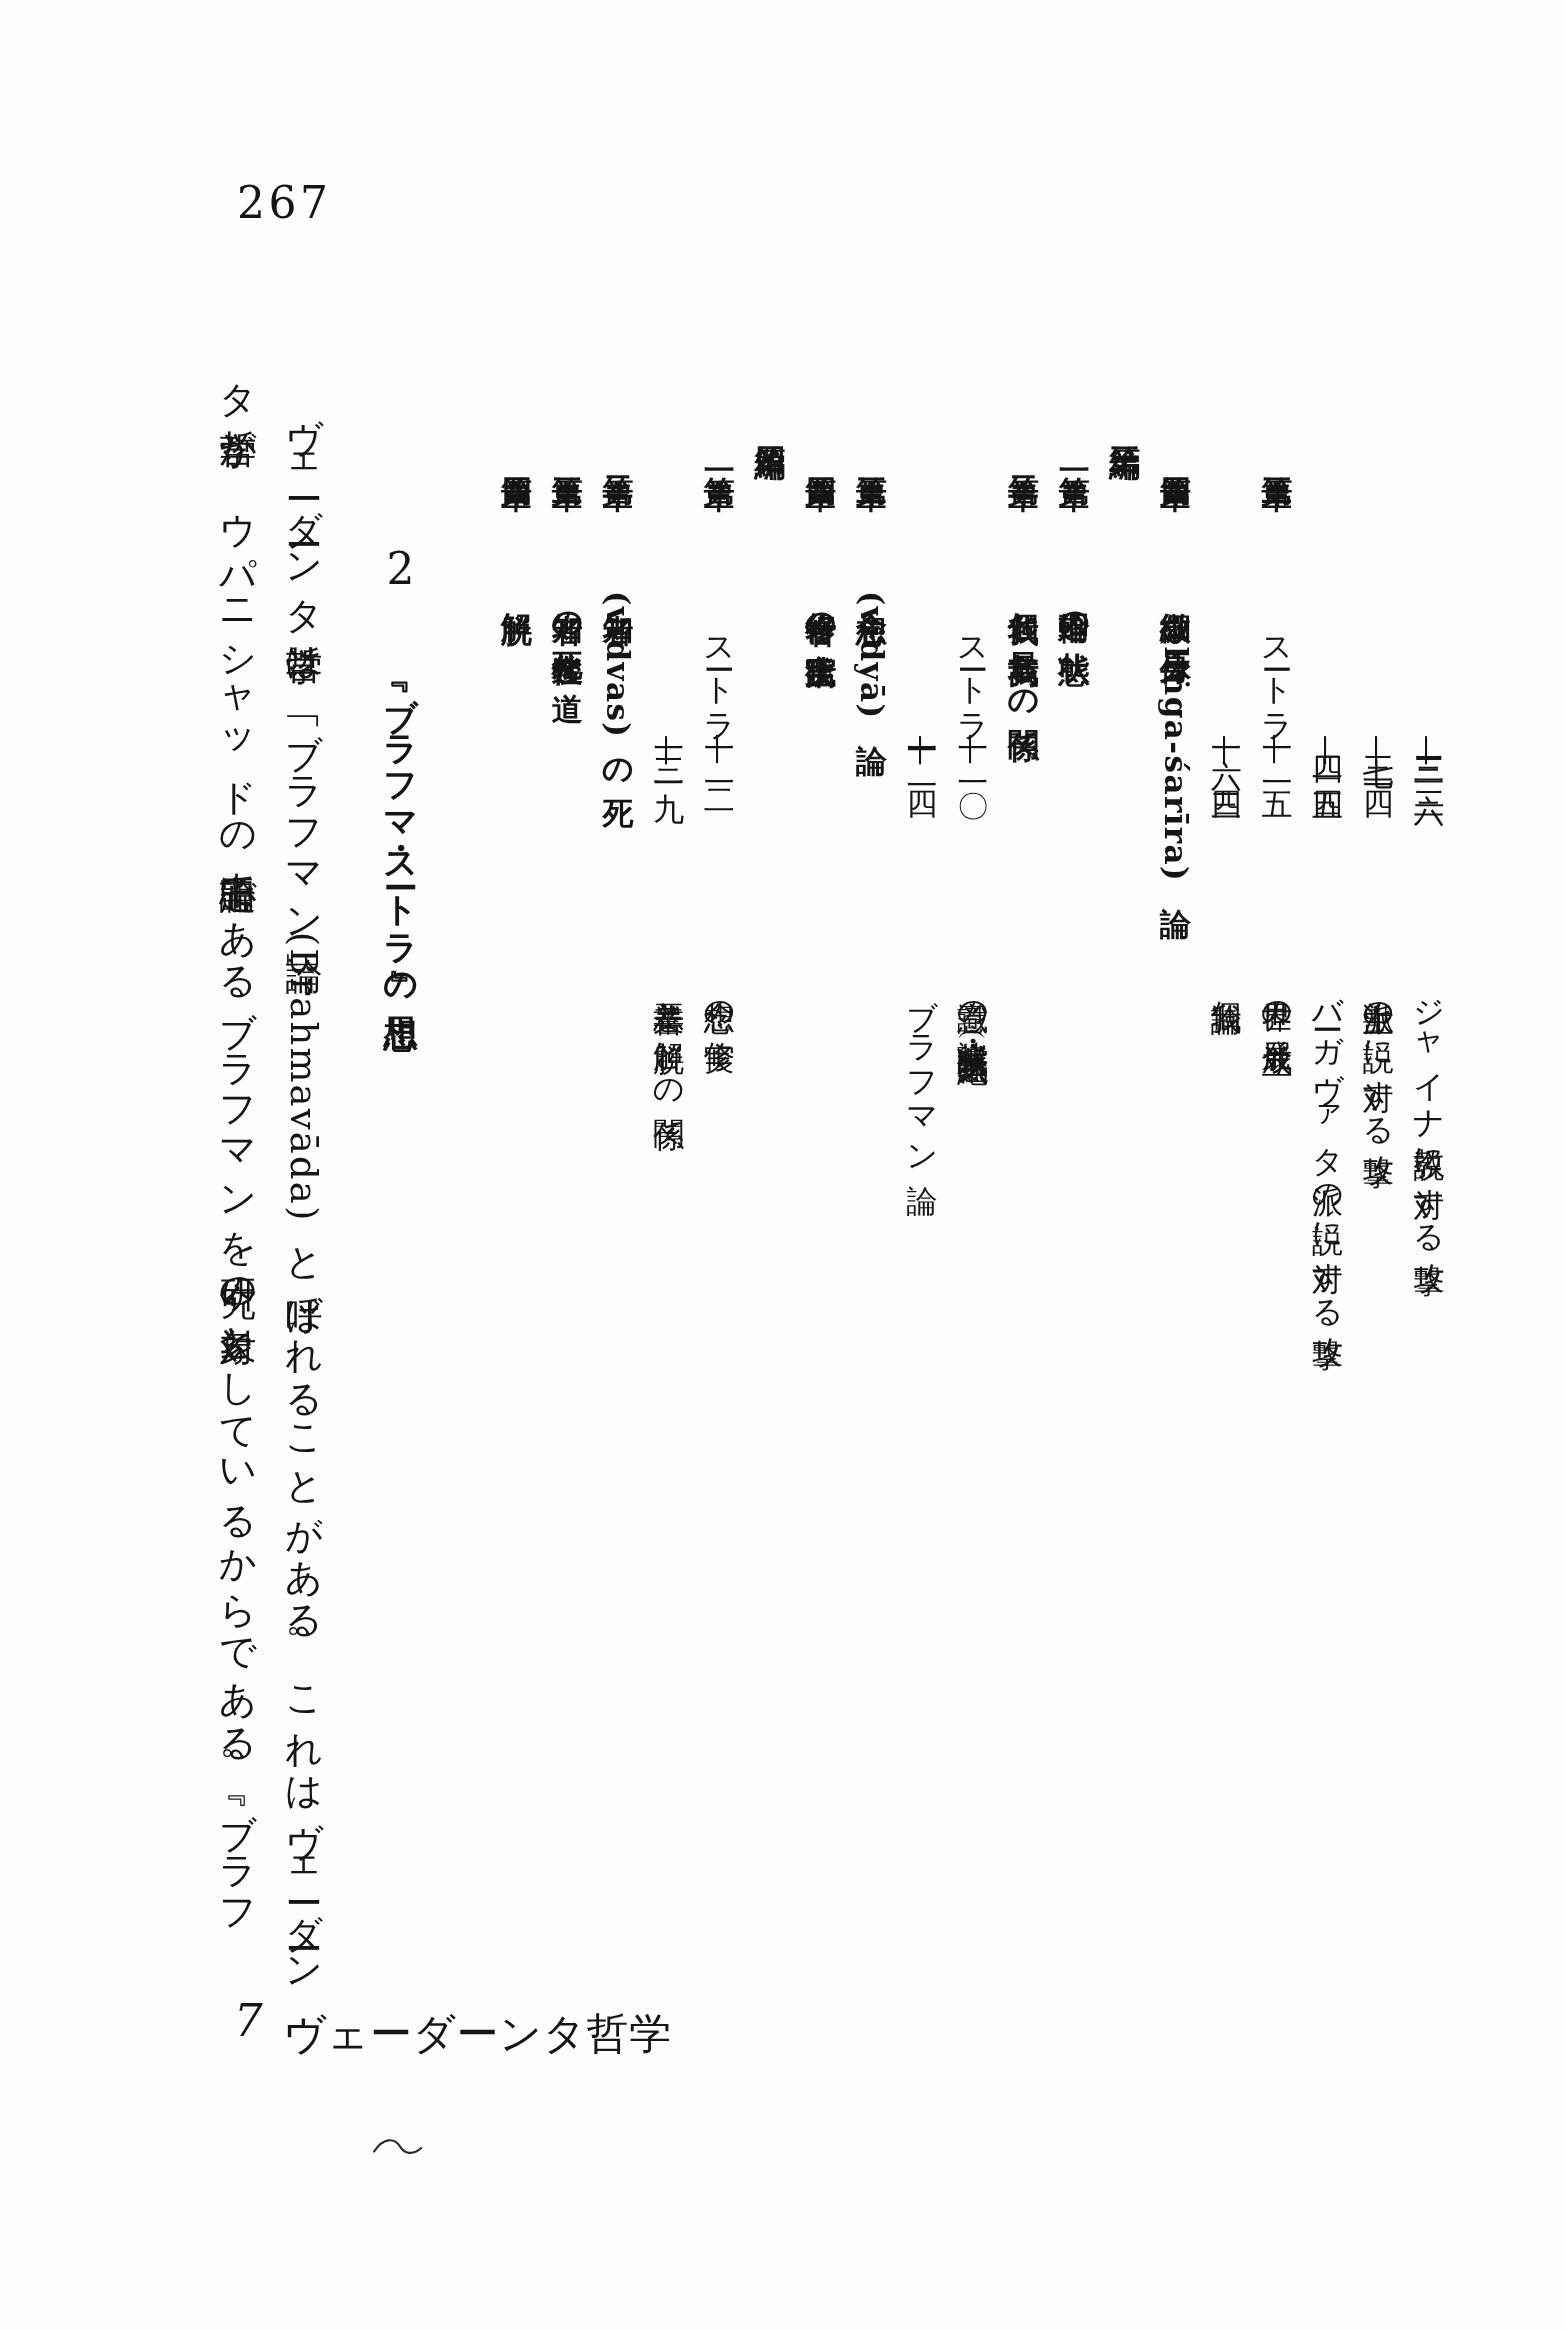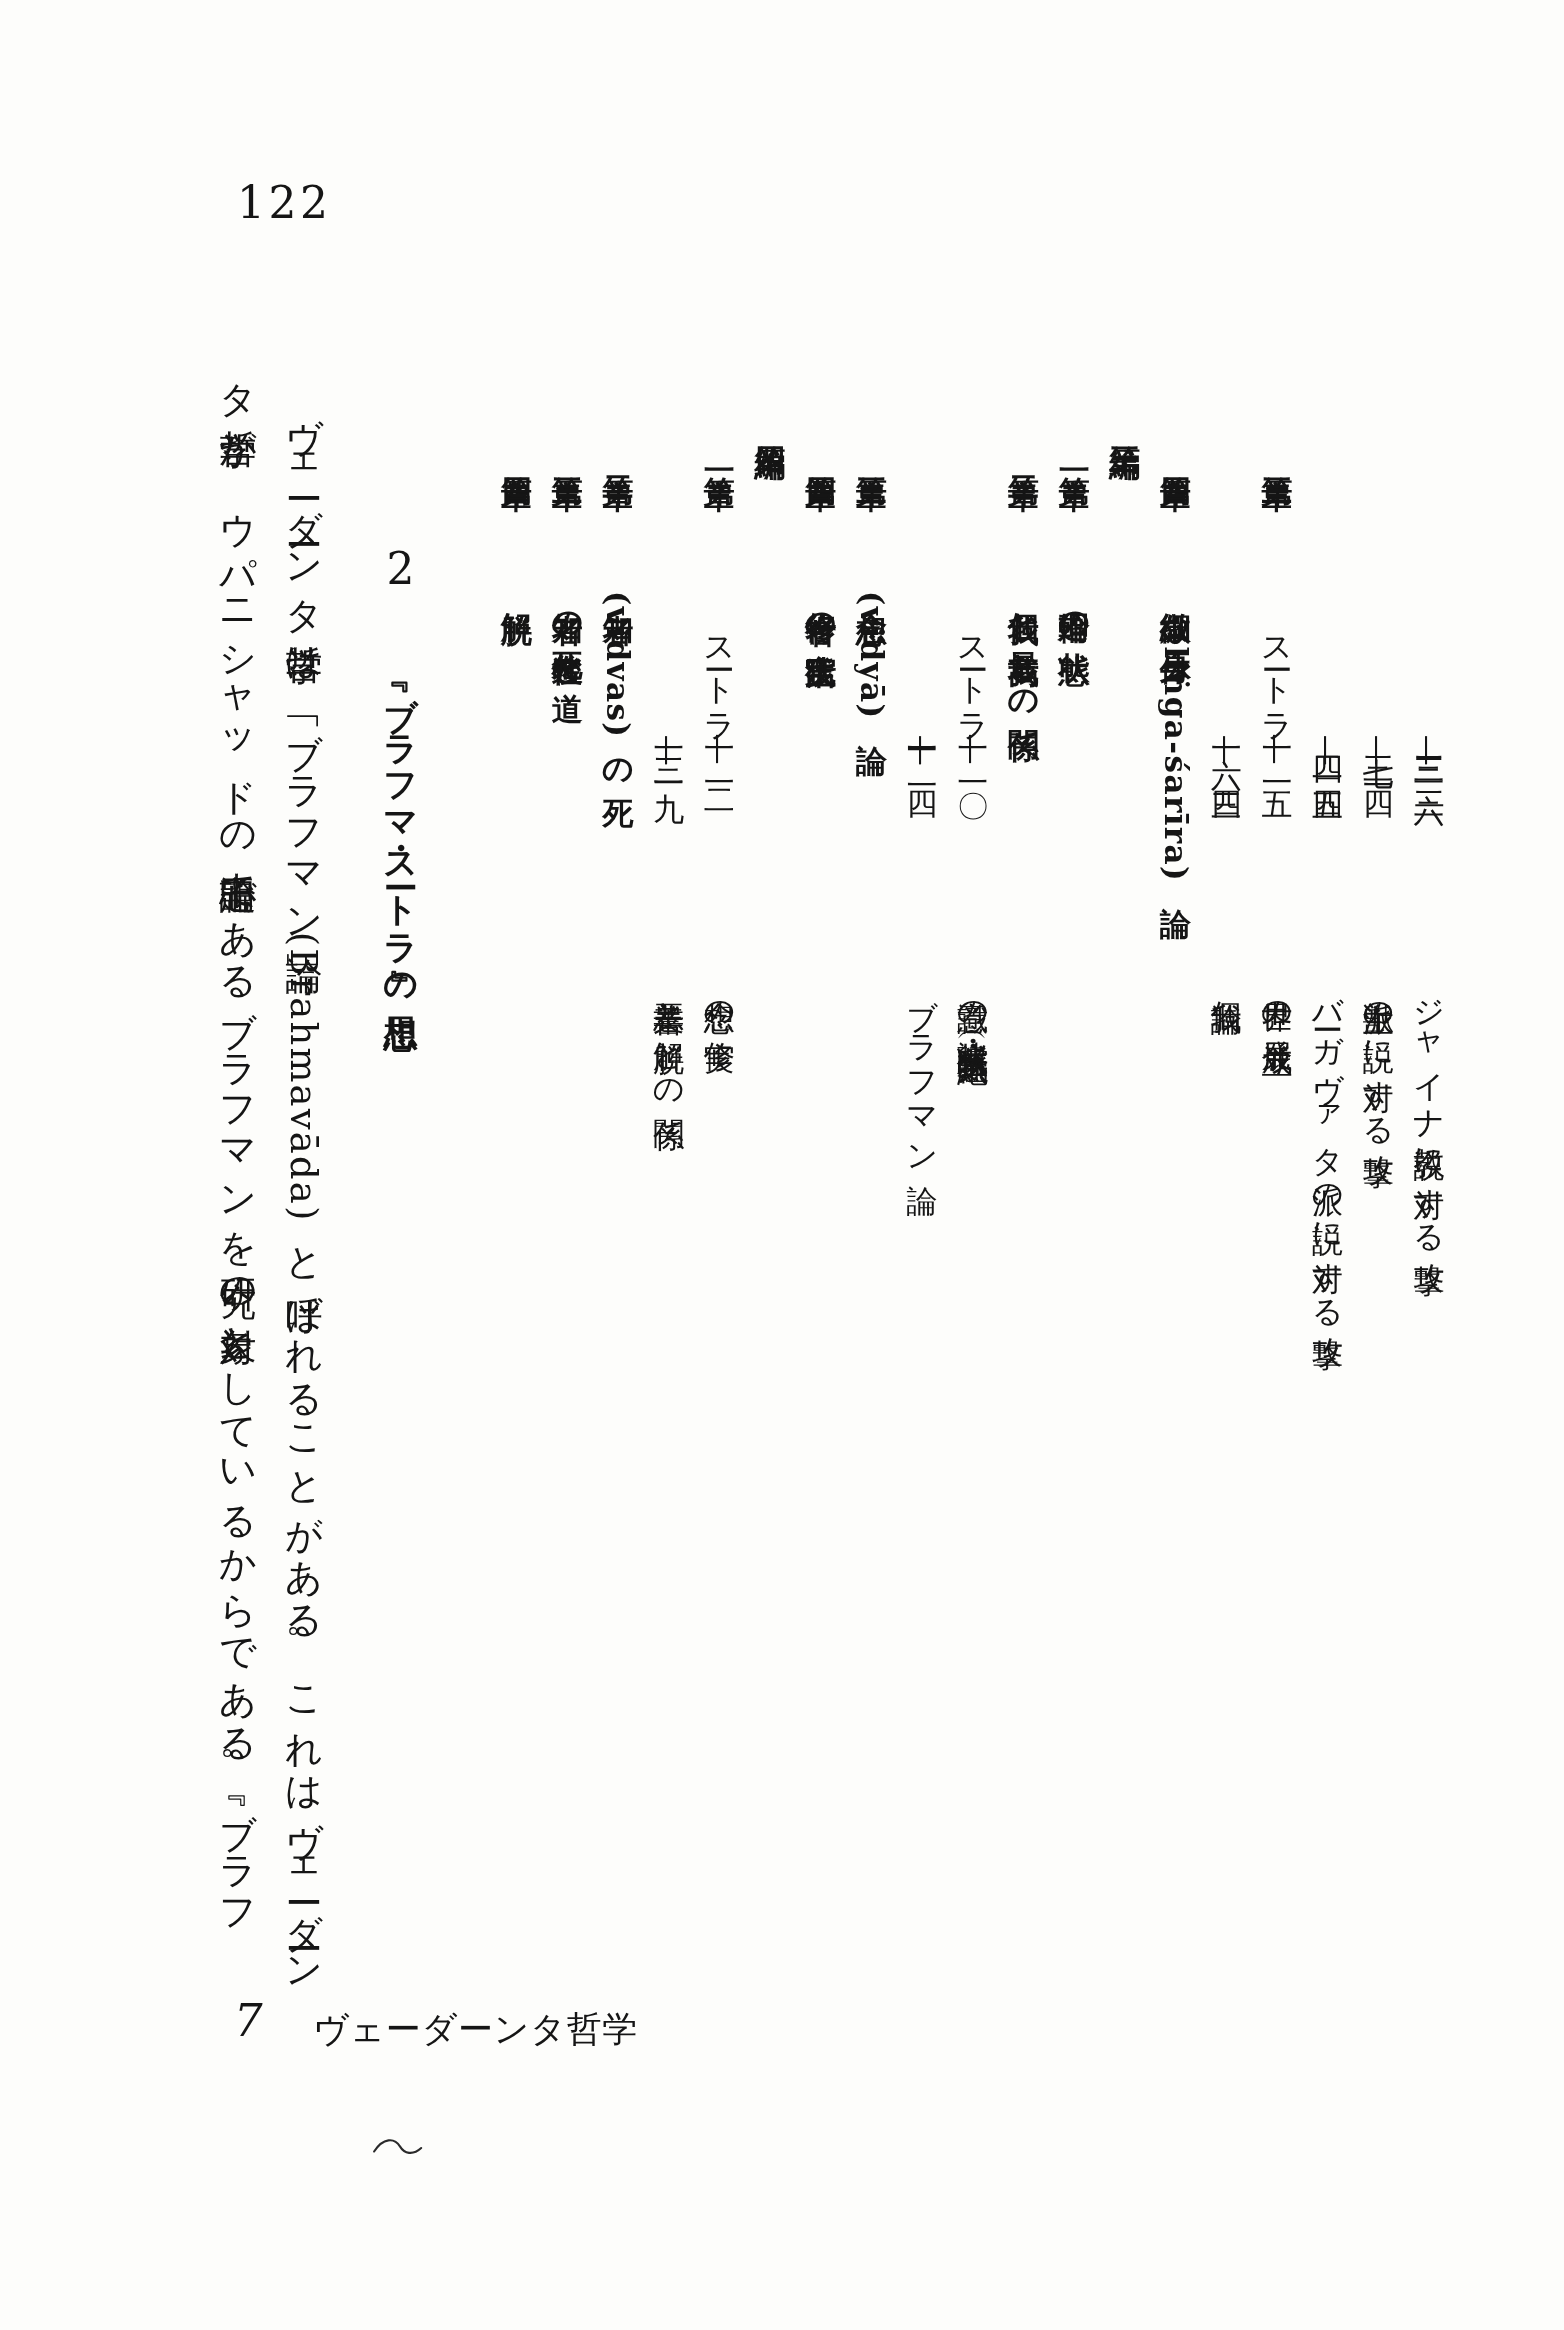--- a/index.html
+++ b/index.html
@@ -74,30 +74,30 @@
     letter-spacing: 2.1px;
     white-space: nowrap;
     line-height: 1.12;
   }
   .body-col-1 { left: 283px; top: 391px; }
   .body-col-2 { left: 217px; top: 356px; }
 
   
   .footer { position: absolute; left: 234px; top: 1998px; display: flex; align-items: flex-start; }
   .footer-num { font-size: 45px; font-style: italic; line-height: 1; }
-  .footer-title { font-size: 35px; margin-left: 50px; margin-top: 8.4px; letter-spacing: 0.7px; }
+  .footer-title { font-size: 42px; margin-left: 20px; margin-top: 8.4px; letter-spacing: 0.7px; }
 
   .squiggle { position: absolute; left: 372px; top: 2136px; }
 </style>
 </head>
 <body>
 
 <div class="page">
 
-  <div class="page-number">122</div>
+  <div class="page-number">267</div>
 
   <div class="toc">
       <div class="toc-col">
         <span class="seg seg-sutra_range">三三—三六</span>
         <span class="seg seg-topic">ジャイナ教説に対する攻撃</span>
       </div>
       <div class="toc-col">
         <span class="seg seg-sutra_range">三七—四一</span>
         <span class="seg seg-topic">獣主派の説に対する攻撃</span>
       </div>

